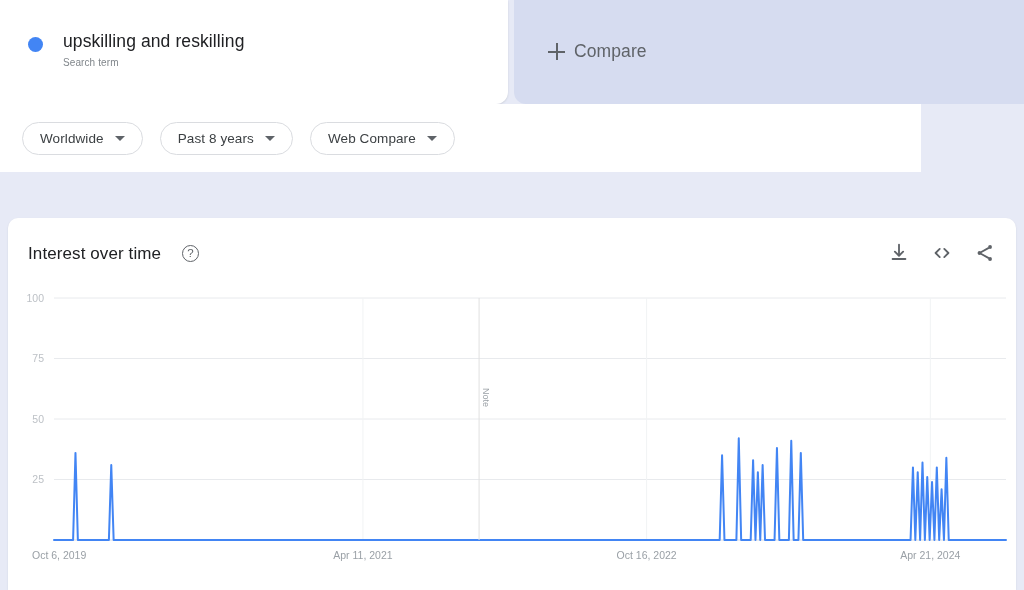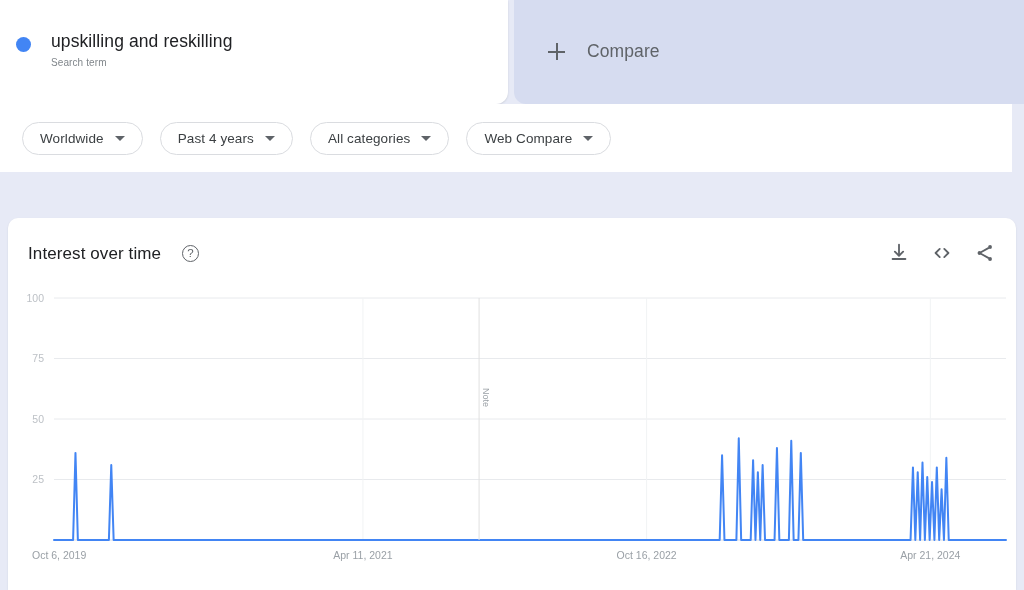--- a/index.html
+++ b/index.html
@@ -12,21 +12,21 @@
   #root { position: relative; width: 1024px; height: 590px; }
 
   
   .query-row { position: absolute; left: 0; top: 0; width: 1024px; height: 104px; display: flex; }
   .term-card {
     width: 508px; height: 104px; background: #fff;
     border-radius: 0 0 12px 0; border-bottom-left-radius: 0;
     box-shadow: 0 1px 2px rgba(60,64,67,.15);
     position: relative;
   }
-  .term-inner { position: absolute; left: 0; top: 0; width: 572px; height: 104px; }
+  .term-inner { position: absolute; left: 12px; top: 0; width: 572px; height: 104px; }
   .term-dot {
     position: absolute; left: 16px; top: 37px;
     width: 15px; height: 15px; border-radius: 50%; background: #4285f4;
   }
   .term-title {
     position: absolute; left: 51px; top: 31px;
     font-size: 17.5px; color: #202124; letter-spacing: .1px; white-space: nowrap;
   }
   .term-sub {
     position: absolute; left: 51px; top: 57px;
@@ -39,32 +39,32 @@
   }
   .term-menu i { display: block; width: 3px; height: 3px; border-radius: 50%; background: #5f6368; }
 
   .compare-card {
     position: absolute; left: 514px; top: 0;
     width: 510px; height: 104px;
     background: #d6dcf0;
     border-bottom-left-radius: 12px;
     cursor: pointer;
   }
-  .compare-inner { position: absolute; left: 34px; top: 41px; display: flex; align-items: center; gap: 22px; }
+  .compare-inner { position: absolute; left: 34px; top: 41px; display: flex; align-items: center; gap: 9px; }
   .compare-plus { position: relative; width: 17px; height: 17px; }
   .compare-plus::before, .compare-plus::after {
     content: ""; position: absolute; background: #5f6368;
   }
   .compare-plus::before { left: 0; top: 7.5px; width: 17px; height: 2px; }
   .compare-plus::after { left: 7.5px; top: 0; width: 2px; height: 17px; }
   .compare-label { font-size: 17.5px; color: #5f6368; letter-spacing: .1px; }
 
   
   .filter-bar {
-    position: absolute; left: 0; top: 104px; width: 1012px; height: 68px;
+    position: absolute; left: 0; top: 104px; width: 921px; height: 68px;
     background: #fff; display: flex; align-items: center; padding-left: 22px; gap: 17px;
   }
   .chip {
     height: 33px; border: 1px solid #dadce0; border-radius: 17px;
     display: flex; align-items: center; gap: 11px;
     padding: 0 17px; cursor: pointer; background: #fff;
   }
   .chip-label { font-size: 13.5px; color: #3c4043; white-space: nowrap; letter-spacing: .1px; }
   .caret {
     width: 0; height: 0; border-left: 5px solid transparent; border-right: 5px solid transparent;
@@ -128,25 +128,21 @@
     </div>
 
   </div>
 
   <div class="filter-bar">
     <div class="chip">
       <span class="chip-label">Worldwide</span>
       <span class="caret"></span>
     </div>
     <div class="chip">
-      <span class="chip-label">Past 4 years</span>
-      <span class="caret"></span>
-    </div>
-    <div class="chip">
-      <span class="chip-label">All categories</span>
+      <span class="chip-label">Past 8 years</span>
       <span class="caret"></span>
     </div>
     <div class="chip">
       <span class="chip-label">Web Compare</span>
       <span class="caret"></span>
     </div>
   </div>
 
   <div class="chart-card">
 

